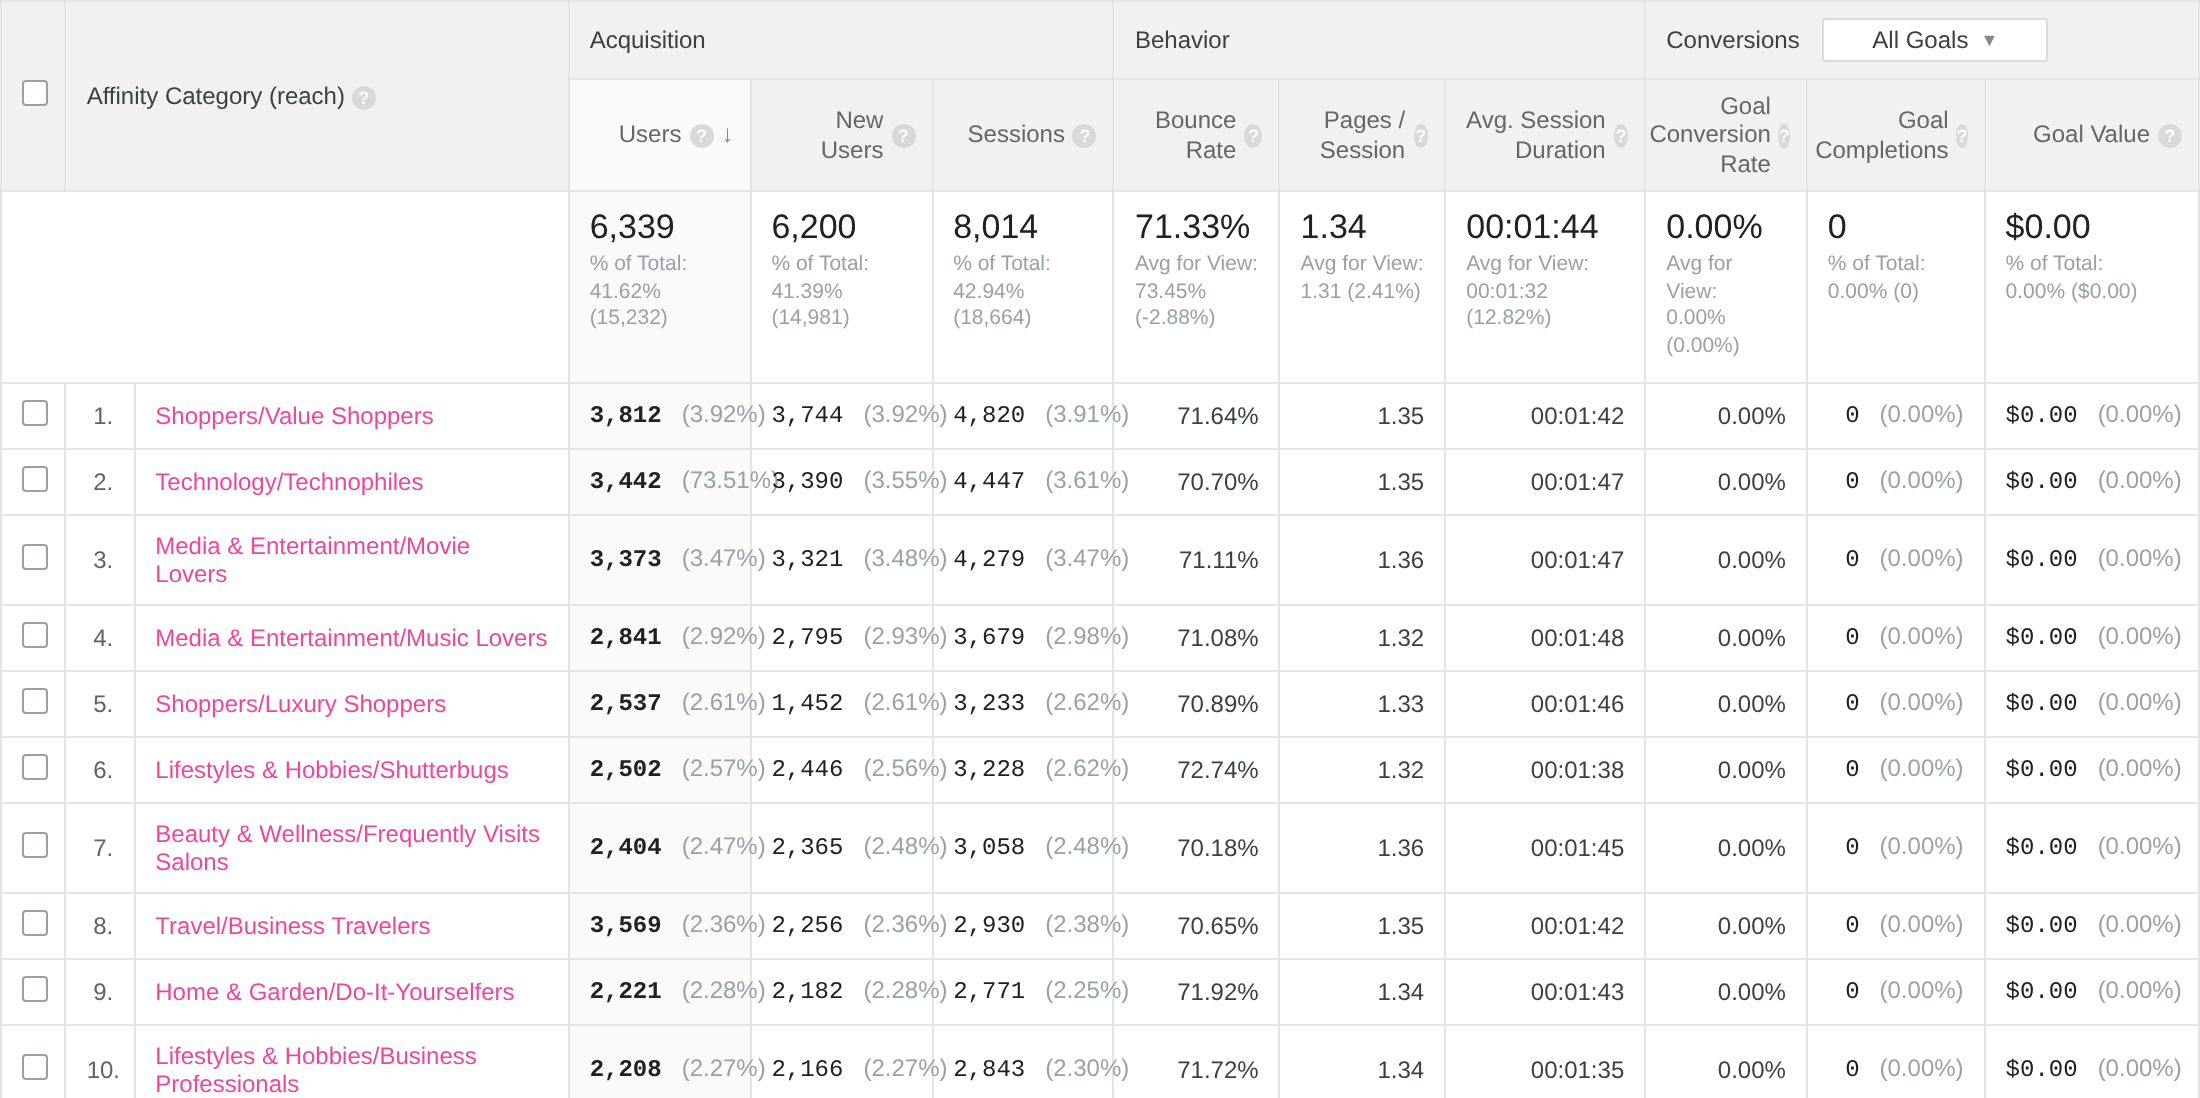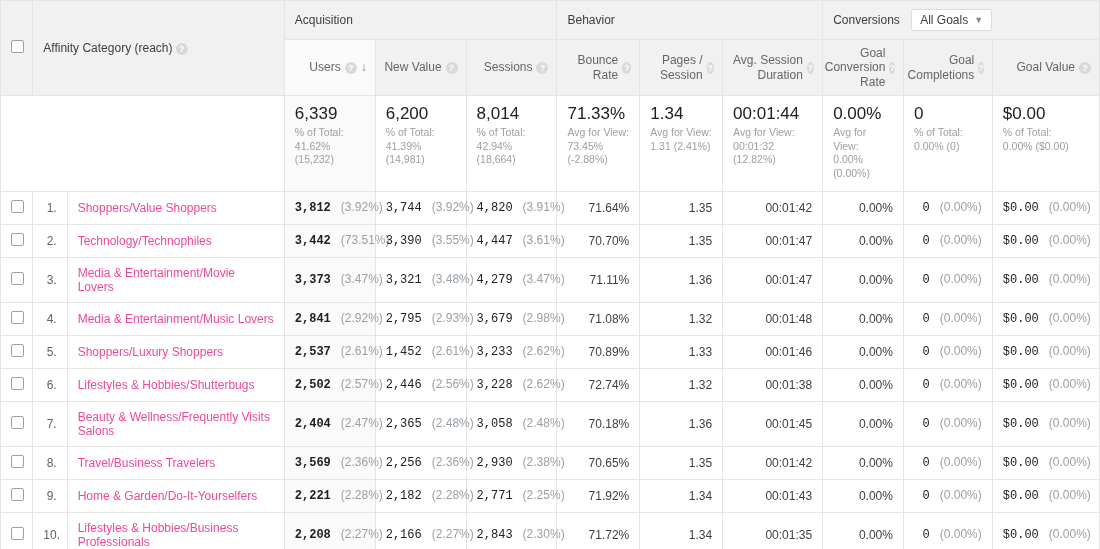--- a/index.html
+++ b/index.html
@@ -17,21 +17,21 @@
   .summary td { padding:8px 10px 10px; vertical-align:top; }
   .summary .big { font-size:17px; color:#212121; }
   .summary .sub { color:#9aa0a6; font-size:10.5px; margin-top:2px; line-height:1.3; }
   tbody.data td { padding:8px 10px; text-align:right; white-space:nowrap; }
   tbody.data td.left { text-align:left; white-space:normal; }
   tbody.data td.center { text-align:center; }
   .cat-link { color:#ec4899; text-decoration:none; }
   .num-main { color:#212121;font-family:Liberation Mono, monospace; }
   .num-main.bold { font-weight:700; }
   .pct { color:#9aa0a6; padding-left:10px;margin-top:25px; }
-  .conv-select { display:inline-flex; align-items:center; gap:6px; background:#fff; border:1px solid #dadce0; border-radius:2px; padding:3px 8px; margin-left:8px; font-size:12px; color:#3c4043; }
+  .conv-select { display:inline-flex; align-items:center; gap:6px; background:#fff; border:1px solid #dadce0; border-radius:2px; padding:3px 24px; margin-left:8px; font-size:12px; color:#3c4043; }
   .conv-select .caret { color:#888; font-size:9px; }
   col.c-chk { width:32px; }
   col.c-idx { width:34px; }
   col.c-cat { width:215px; }
   col.c-num { width:90px; }
   col.c-beh { width:82px; }
   col.c-dur { width:99px; }
   col.c-gcr { width:80px; }
   col.c-gc  { width:88px; }
   col.c-gv  { width:106px; }
@@ -78,21 +78,21 @@
     <tr class="col-hdr">
       <th class="shade">
           <div class="hcell">
         <span>Users</span>
         <span class="help">?</span>
         <span class="sort-arrow">↓</span>
       </div>
         </th>
       <th>
           <div class="hcell">
-        <span>New Value</span>
+        <span>New Users</span>
         <span class="help">?</span>
       </div>
         </th>
       <th>
           <div class="hcell">
         <span>Sessions</span>
         <span class="help">?</span>
       </div>
         </th>
       <th>

